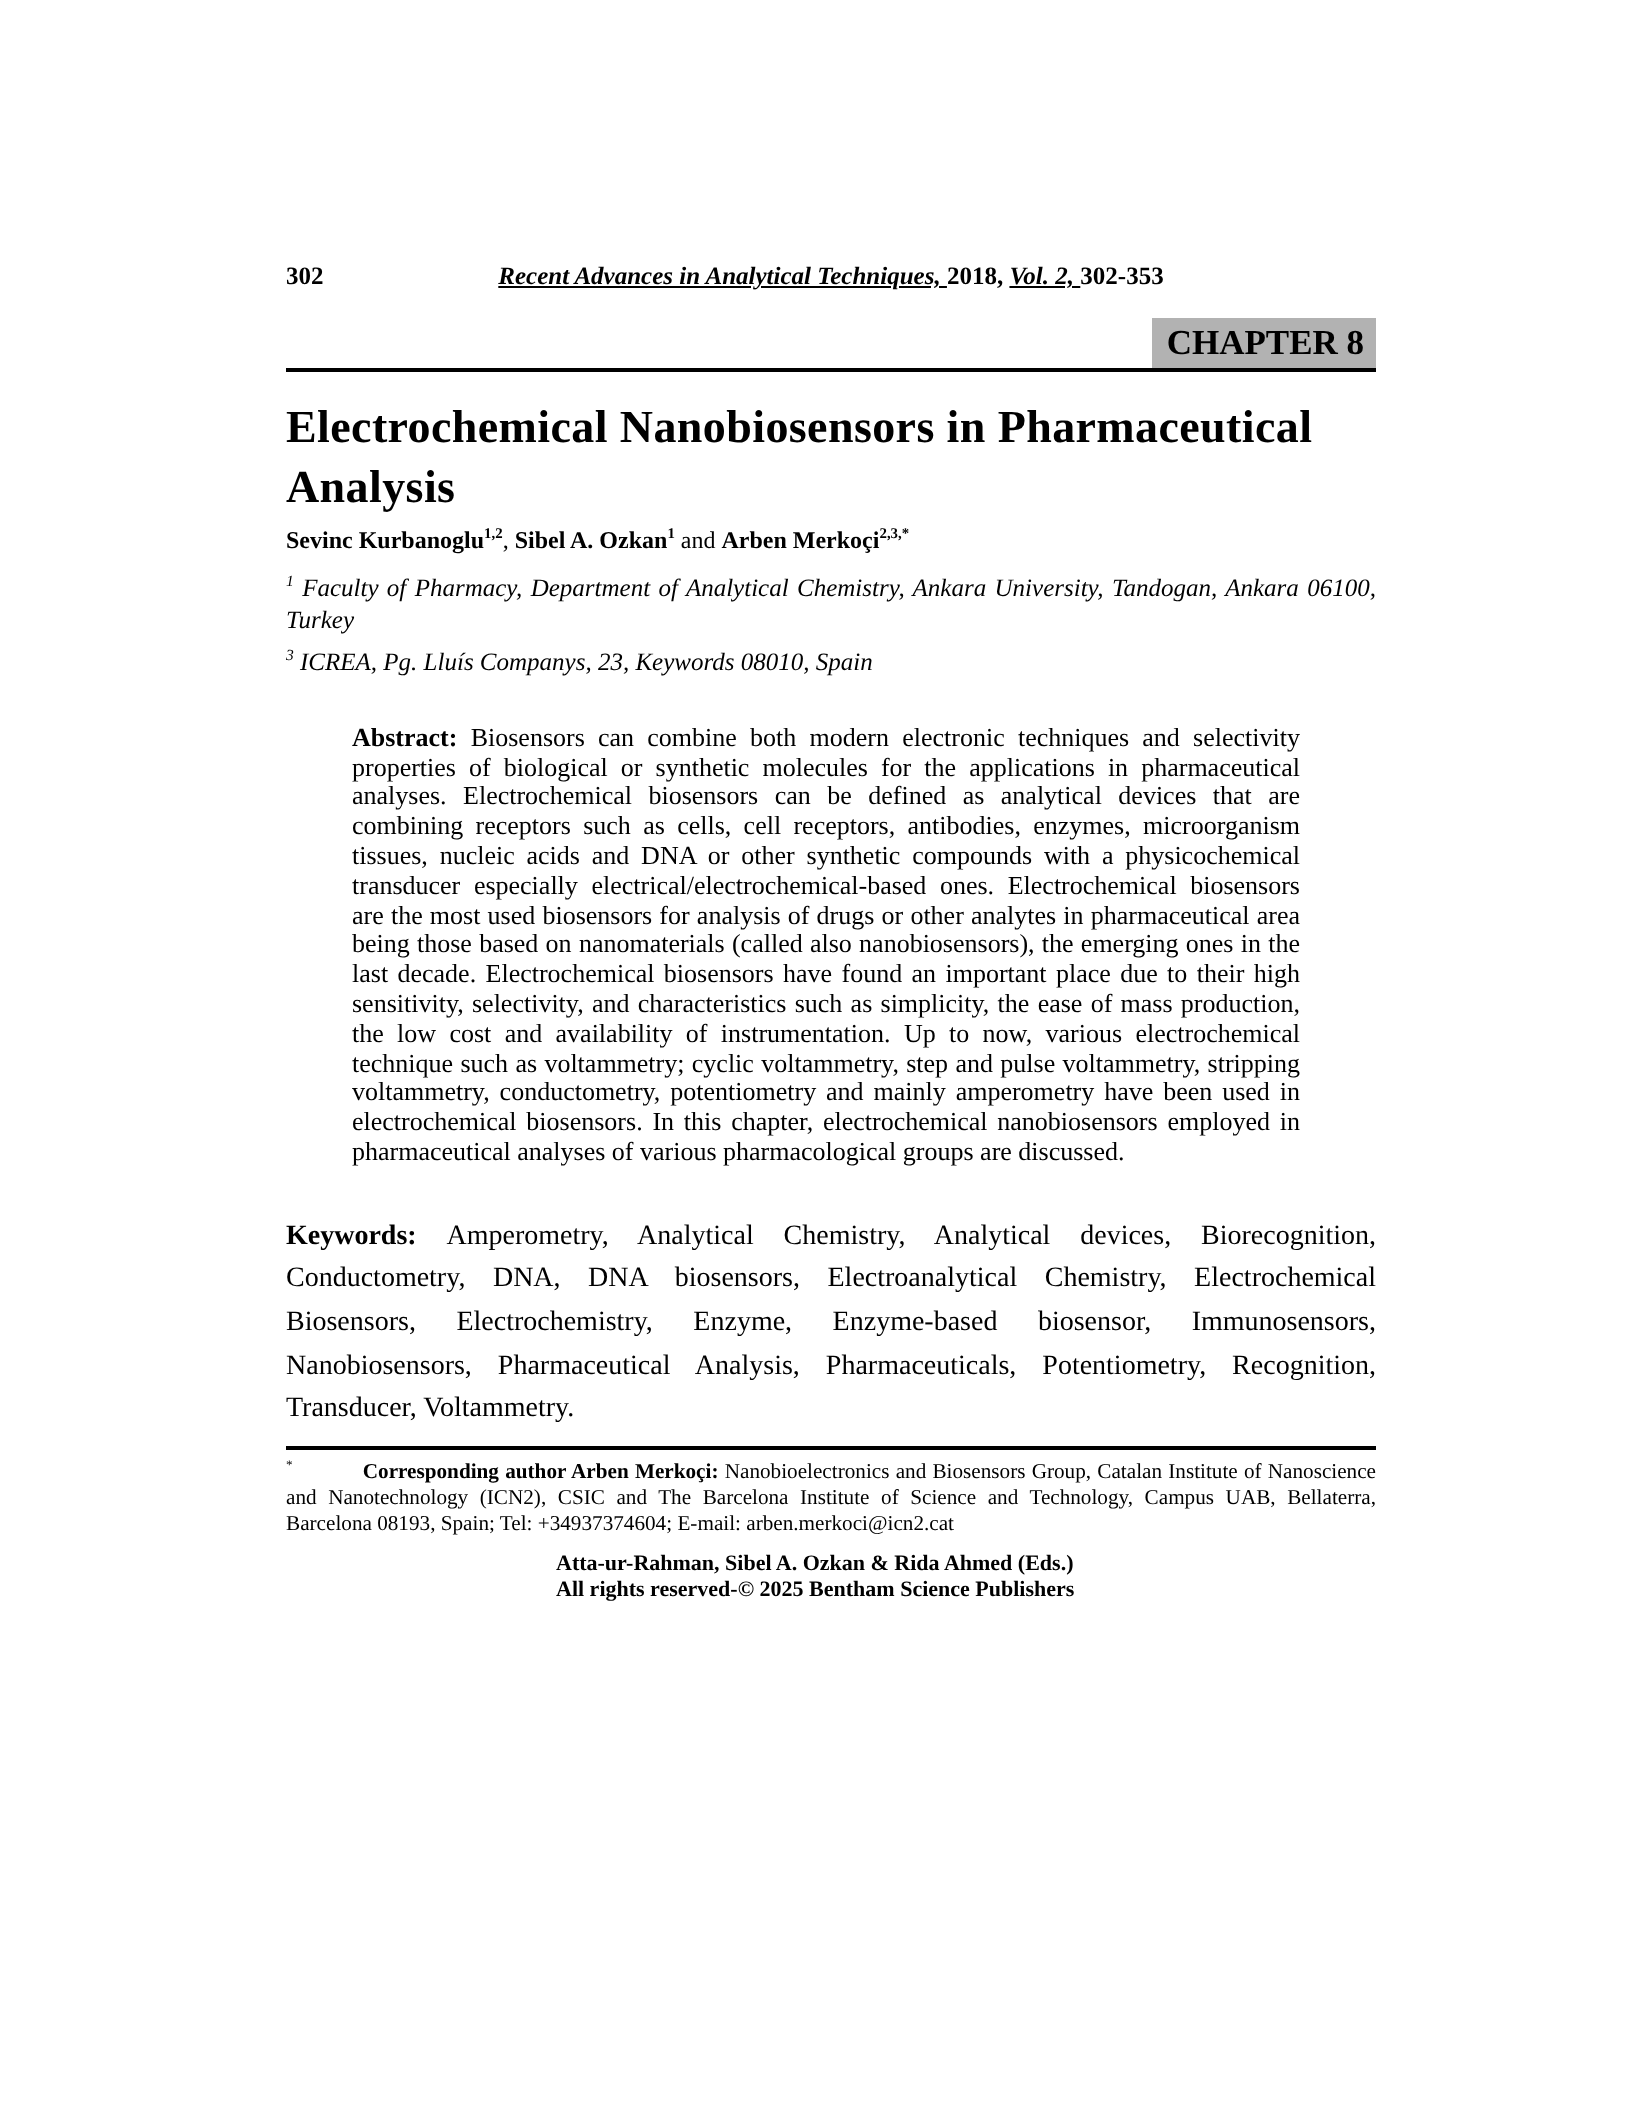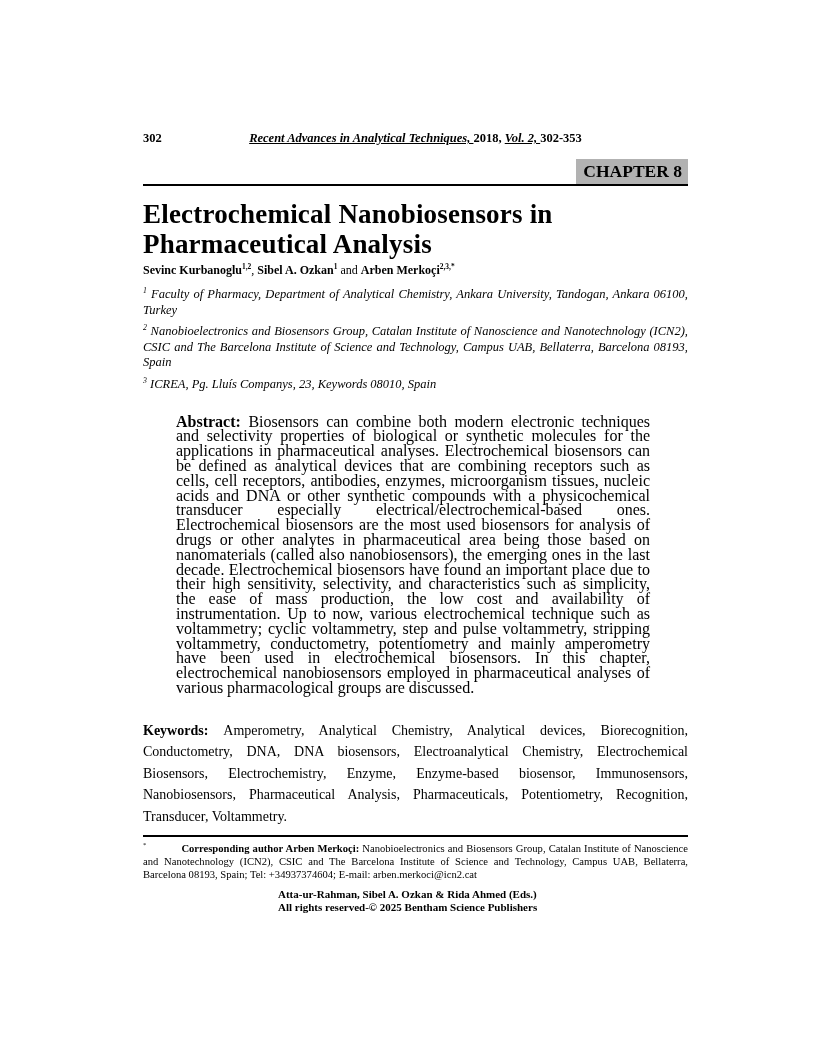--- a/index.html
+++ b/index.html
@@ -26,37 +26,37 @@
     height: 27px;
   }
   .chapter-badge {
     display: inline-block;
     font-weight: bold; font-size: 17.5px; line-height: 23px;
     padding: 1px 6px 1px 7px;
     background: #b2b2b2;
   }
 
   
-  .title { font-size: 27px; font-weight: bold; line-height: 30px; margin-top: 13px; letter-spacing: 0.2px; }
+  .title { font-size: 23px; font-weight: bold; line-height: 30px; margin-top: 13px; letter-spacing: 0.2px; }
   .authors { margin-top: 4px; font-size: 12px; }
   .author-name { font-weight: bold; }
   .author-name sup { font-weight: bold; }
   sup { font-size: 0.62em; vertical-align: super; line-height: 0; }
 
   
   .affiliations { margin-top: 9px; }
   .affiliation {
     font-style: italic; font-size: 12.5px; line-height: 15.6px;
     text-align: justify; margin-bottom: 6px;
   }
 
   
   .abstract {
     margin: 22px 38px 0 33px;
-    font-size: 16px; line-height: 14.8px;
+    font-size: 13px; line-height: 14.8px;
     text-align: justify;
   }
   .abstract-label { font-weight: bold; }
 
   
   .keywords {
     margin-top: 24px;
     font-size: 14px; line-height: 21.6px;
     text-align: justify;
   }
@@ -92,21 +92,20 @@
   <div class="chapter-row">
     <span class="chapter-badge" style="background: rgb(178, 178, 178);">CHAPTER 8</span>
   </div>
 
   <h1 class="title">Electrochemical Nanobiosensors in Pharmaceutical Analysis</h1>
 
   <p class="authors"><span class="author-name"><span>Sevinc Kurbanoglu</span><sup>1,2</sup></span><span>, </span><span class="author-name"><span>Sibel A. Ozkan</span><sup>1</sup></span><span> and </span><span class="author-name"><span>Arben Merkoçi</span><sup>2,3,*</sup></span></p>
 
   <div class="affiliations">
     <p class="affiliation"><sup>1</sup><span> Faculty of Pharmacy, Department of Analytical Chemistry, Ankara University, Tandogan, Ankara 06100, Turkey</span></p>
-    <p class="affiliation"><sup>2</sup><span> Nanobioelectronics and Biosensors Group, Catalan Institute of Nanoscience and Nanotechnology (ICN2), CSIC and The Barcelona Institute of Science and Technology, Campus UAB, Bellaterra, Barcelona 08193, Spain</span></p>
     <p class="affiliation"><sup>3</sup><span> ICREA, Pg. Lluís Companys, 23, Keywords 08010, Spain</span></p>
   </div>
 
   <p class="abstract"><span class="abstract-label">Abstract: </span><span>Biosensors can combine both modern electronic techniques and selectivity properties of biological or synthetic molecules for the applications in pharmaceutical analyses. Electrochemical biosensors can be defined as analytical devices that are combining receptors such as cells, cell receptors, antibodies, enzymes, microorganism tissues, nucleic acids and DNA or other synthetic compounds with a physicochemical transducer especially electrical/electrochemical-based ones. Electrochemical biosensors are the most used biosensors for analysis of drugs or other analytes in pharmaceutical area being those based on nanomaterials (called also nanobiosensors), the emerging ones in the last decade. Electrochemical biosensors have found an important place due to their high sensitivity, selectivity, and characteristics such as simplicity, the ease of mass production, the low cost and availability of instrumentation. Up to now, various electrochemical technique such as voltammetry; cyclic voltammetry, step and pulse voltammetry, stripping voltammetry, conductometry, potentiometry and mainly amperometry have been used in electrochemical biosensors. In this chapter, electrochemical nanobiosensors employed in pharmaceutical analyses of various pharmacological groups are discussed.</span></p>
 
   <p class="keywords"><span class="keywords-label">Keywords: </span><span>Amperometry, Analytical Chemistry, Analytical devices, Biorecognition, Conductometry, DNA, DNA biosensors, Electroanalytical Chemistry, Electrochemical Biosensors, Electrochemistry, Enzyme, Enzyme-based biosensor, Immunosensors, Nanobiosensors, Pharmaceutical Analysis, Pharmaceuticals, Potentiometry, Recognition, Transducer, Voltammetry.</span></p>
 
   <p class="footnote"><sup>*</sup><span class="footnote-label"> Corresponding author Arben Merkoçi: </span><span>Nanobioelectronics and Biosensors Group, Catalan Institute of Nanoscience and Nanotechnology (ICN2), CSIC and The Barcelona Institute of Science and Technology, Campus UAB, Bellaterra, Barcelona 08193, Spain; Tel: +34937374604; E-mail: arben.merkoci@icn2.cat</span></p>
 
   <div class="book-footer">

